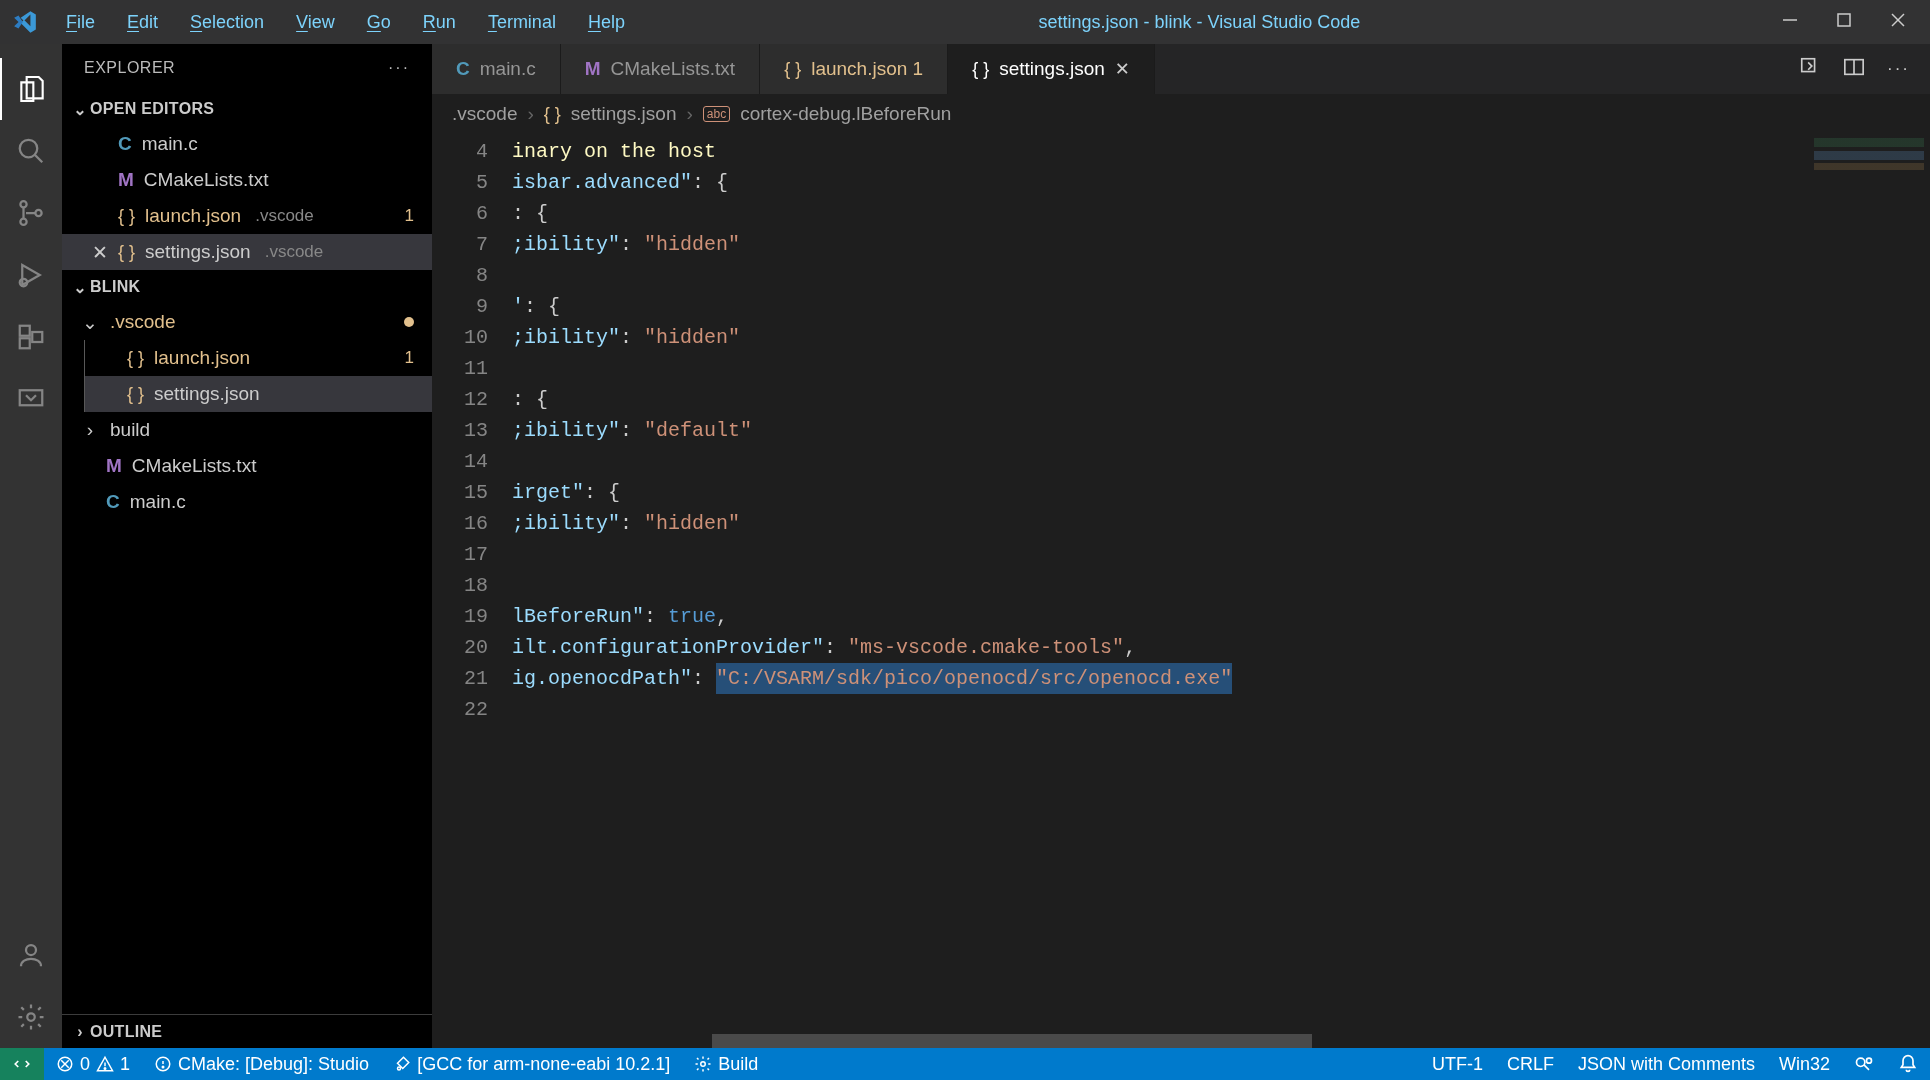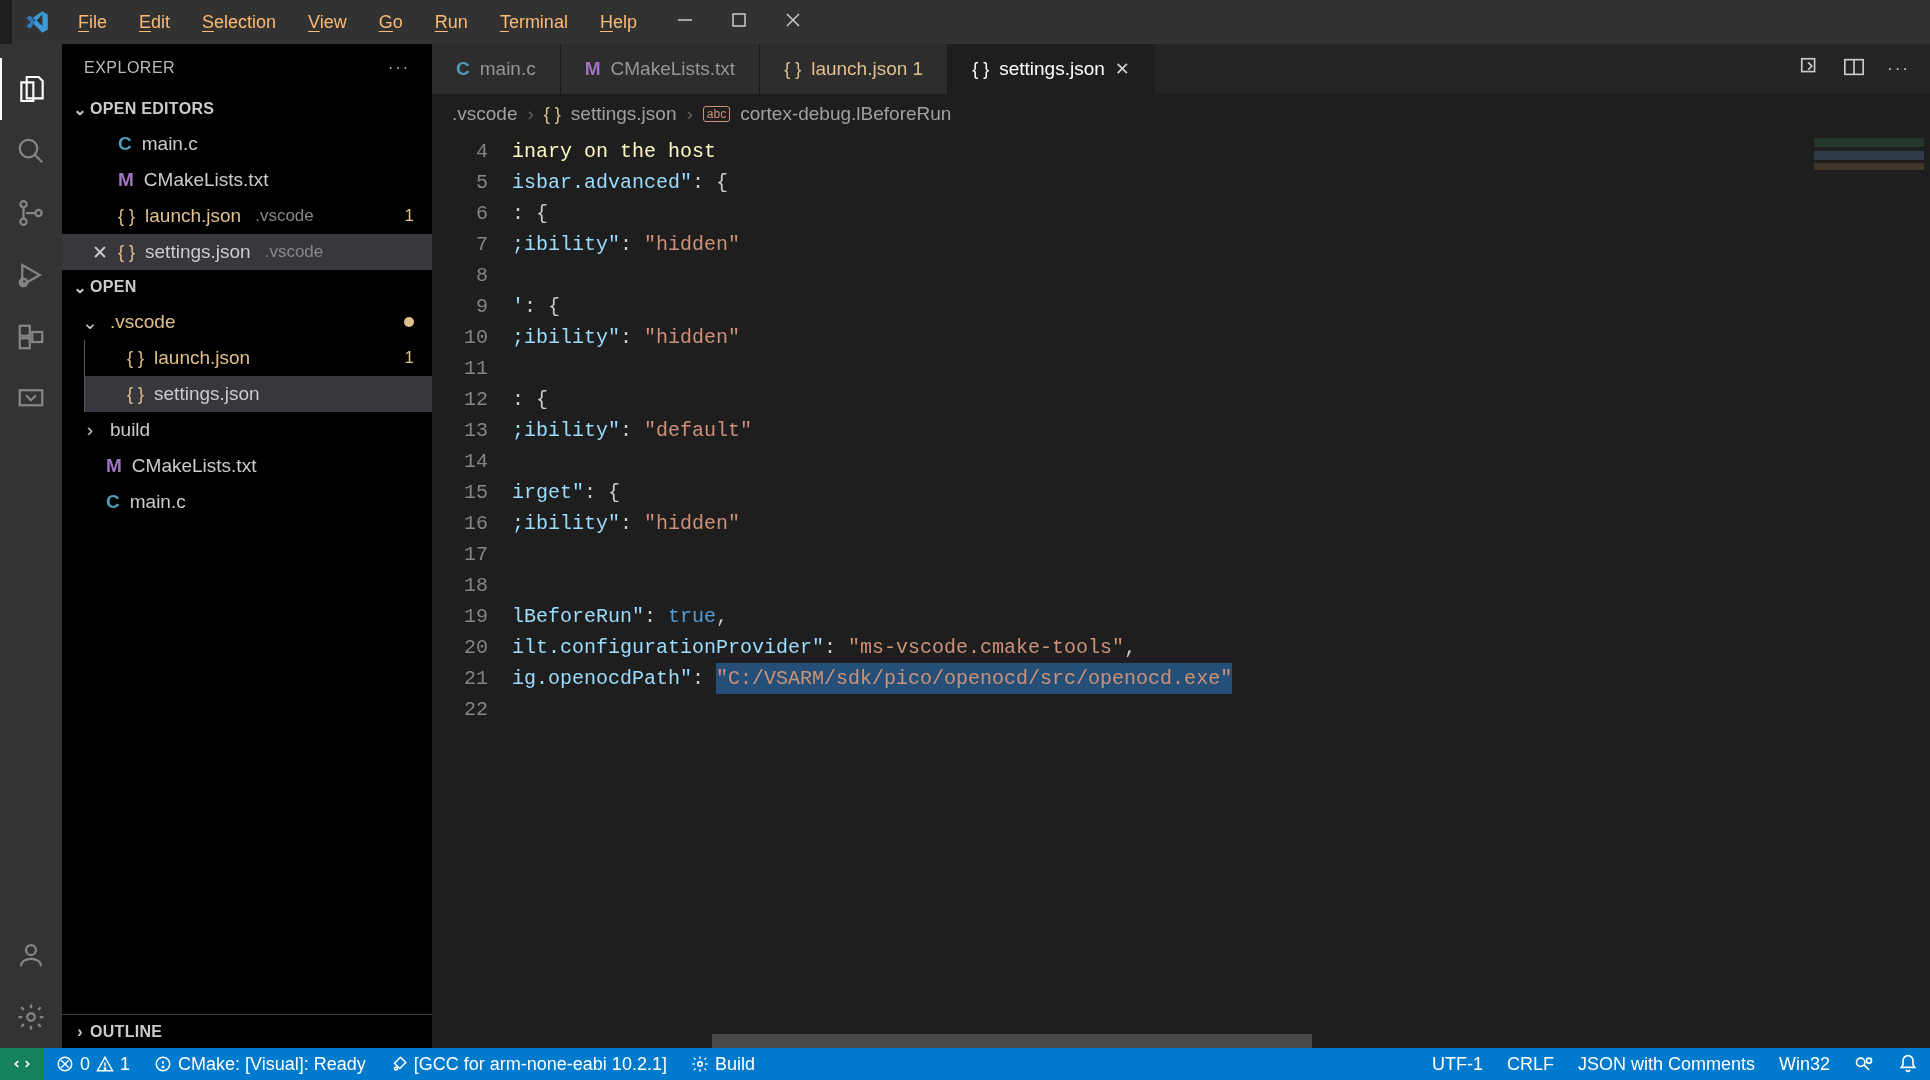--- a/index.html
+++ b/index.html
@@ -14,23 +14,22 @@
   display: flex;
   flex-direction: column;
 }
 
 
 .titlebar {
   height: 44px;
   background: #323233;
   display: flex;
   align-items: center;
-  color: #fdba74;
+  color: #7dd3fc;
   font-size: 18px;
-  margin-left: 12px;
 }
 .titlebar .app-icon { width: 50px; display: flex; justify-content: center; }
 .titlebar .menus { display: flex; gap: 0; }
 .titlebar .menu-item { padding: 0 16px; cursor: pointer; }
 .titlebar .menu-item .u { text-decoration: underline; text-underline-offset: 3px; }
 .titlebar .title { flex: 1; text-align: center; }
 .titlebar .win-controls { display: flex; gap: 38px; padding: 0 24px; }
 
 
 .main { flex: 1; display: flex; min-height: 0; }
@@ -211,20 +210,21 @@
   <div class="menus">
     <div class="menu-item"><span class="u">F</span><span>ile</span></div>
     <div class="menu-item"><span class="u">E</span>dit</div>
     <div class="menu-item"><span class="u">S</span>election</div>
     <div class="menu-item"><span class="u">V</span>iew</div>
     <div class="menu-item"><span class="u">G</span>o</div>
     <div class="menu-item"><span class="u">R</span>un</div>
     <div class="menu-item"><span class="u">T</span>erminal</div>
     <div class="menu-item"><span class="u">H</span>elp</div>
   </div>
+  <div class="title">settings.json - blink - Visual Studio Code</div>
   <div class="win-controls">
     <span><svg width="16" height="16">
           <line x1="1" y1="8" x2="15" y2="8" stroke="#ccc" stroke-width="1.5"></line>
         </svg></span>
     <span><svg width="16" height="16">
           <rect x="2" y="2" width="12" height="12" fill="none" stroke="#ccc" stroke-width="1.5"></rect>
         </svg></span>
     <span><svg width="16" height="16">
           <line x1="2" y1="2" x2="14" y2="14" stroke="#ccc" stroke-width="1.5"></line>
           <line x1="14" y1="2" x2="2" y2="14" stroke="#ccc" stroke-width="1.5"></line>
@@ -320,21 +320,21 @@
         <div class="tree-item selected">
           <span style="width:16px;">✕</span>
           <span class="json-icon ">{ }</span>
           <span class="">settings.json</span>
           <span class="desc">.vscode</span>
         </div>
       </div>
 
     <div class="section-header">
       <span class="chev">⌄</span>
-      <span>OPEN</span>
+      <span>BLINK</span>
     </div>
     <div id="project-tree" style="flex:1;">
         <div class="tree-item" style="padding-left: 18px;">
           <span class="chev">⌄</span>
           <span class="modified">.vscode</span>
           <span class="status-dot"></span>
         </div>
         <div class="file-tree-item" style="padding-left: 16px; margin-left: 22px; border-left: 1px solid rgb(88, 88, 88);">
           <span style="width:16px;"></span>
           <span class="json-icon ">{ }</span>
@@ -481,21 +481,21 @@
         <circle cx="12" cy="18" r="1" fill="#fff"></circle>
       </svg>
     <span>1</span>
   </div>
   <div class="sb-item">
     <svg width="18" height="18" viewBox="0 0 24 24" fill="none" stroke="#fff" stroke-width="2">
         <circle cx="12" cy="12" r="9"></circle>
         <line x1="12" y1="8" x2="12" y2="12"></line>
         <circle cx="12" cy="16" r="1" fill="#fff"></circle>
       </svg>
-    <span>CMake: [Visual]: Ready</span>
+    <span>CMake: [Debug]: Studio</span>
   </div>
   <div class="sb-item">
     <svg width="18" height="18" viewBox="0 0 24 24" fill="none" stroke="#fff" stroke-width="2">
         <path d="M14 3l-8 8 7 7 8-8z"></path>
         <circle cx="8" cy="18" r="2"></circle>
       </svg>
     <span>[GCC for arm-none-eabi 10.2.1]</span>
   </div>
   <div class="sb-item">
     <svg width="18" height="18" viewBox="0 0 24 24" fill="none" stroke="#fff" stroke-width="2">

